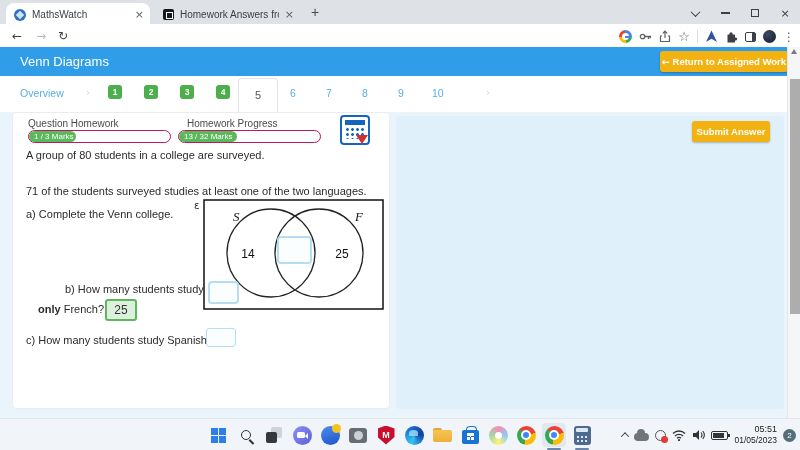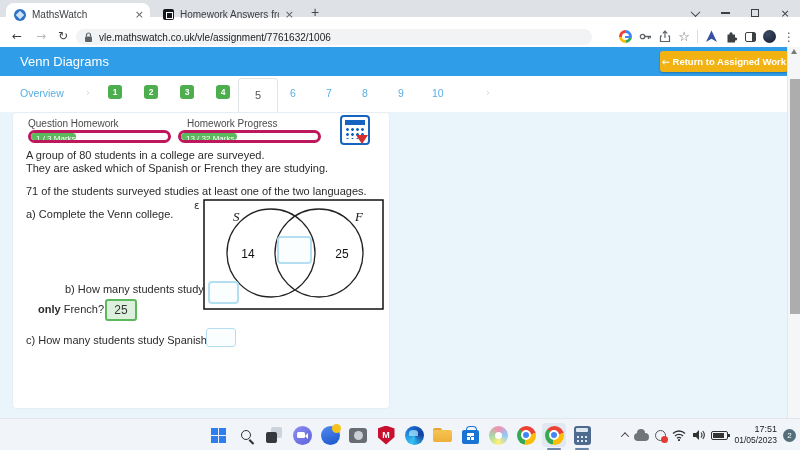--- a/index.html
+++ b/index.html
@@ -2,21 +2,21 @@
 <html><head>
 <meta charset="utf-8">
 <style>
   * { margin:0; padding:0; box-sizing:border-box; }
   html,body { width:800px; height:450px; overflow:hidden; }
   body { font-family:"Liberation Sans", sans-serif; background:#fff; position:relative; }
   .abs { position:absolute; }
   .glyph { font-family:"DejaVu Sans", sans-serif; }
 
   
-  .tabstrip { left:0; top:0; width:800px; height:17px; background:#dee1e6; }
+  .tabstrip { left:0; top:0; width:800px; height:24px; background:#dee1e6; }
   .btab { position:absolute; top:3px; height:23px; display:flex; align-items:center; padding:0 6px 0 8px; }
   .btab.active { background:#fff; border-radius:8px 8px 0 0; }
   .btab .title { font-size:10px; color:#3c4043; white-space:nowrap; overflow:hidden; }
   .tabclose { font-size:11px; color:#5f6368; margin-left:6px; cursor:default; }
   .fav-mw { width:12px; height:12px; border-radius:50%; background:#2f72c4; position:relative; margin-right:6px; flex:none;}
   .fav-mw::after { content:""; position:absolute; left:3px; top:3px; width:6px; height:6px; background:#cfe3f7; transform:rotate(45deg); }
   .fav-hw { width:11px; height:11px; border-radius:2px; background:#16181d; position:relative; margin-right:6px; flex:none;}
   .fav-hw::after { content:""; position:absolute; left:3px; top:3px; width:5px; height:5px; border:1.2px solid #fff; }
   .newtab { position:absolute; left:306px; top:4px; width:18px; height:18px; font-size:14px; color:#45494d; text-align:center; line-height:17px; }
   .winctl { position:absolute; top:0; height:26px; width:30px; display:flex; align-items:center; justify-content:center; color:#3c4043; font-size:11px; }
@@ -45,21 +45,21 @@
   .btn-yellow { background:#f2b212; color:#fff; border-radius:3px; text-align:center; box-shadow:0 1px 2px rgba(0,0,0,.25); }
   .returnbtn { position:absolute; left:660px; top:4px; width:128px; height:21px; font-size:9.5px; line-height:21px; font-weight:bold; }
   .tabnav { left:0; top:29px; width:800px; height:36px; background:#fff; }
   .navlink { position:absolute; top:11px; font-size:10.5px; color:#58b0e3; }
   .navchev { position:absolute; top:11px; font-size:10px; color:#ccd9e2; }
   .qbadge { position:absolute; top:9px; width:14px; height:14px; background:#4cae4c; border-radius:3px; color:#fff; font-size:8.5px; font-weight:bold; text-align:center; line-height:14px; }
   .activetab { position:absolute; left:238px; top:2px; width:40px; height:34px; background:#fff; border:1px solid #dfe5e8; border-bottom:none; border-radius:4px 4px 0 0; color:#555; font-size:11px; text-align:center; line-height:32px; }
 
   .card { left:12px; top:65px; width:378px; height:297px; background:#fff; border:1px solid #e6eef3; border-radius:4px; }
   .plabel { position:absolute; font-size:10px; color:#4a4a4a; }
-  .pbar { position:absolute; width:143px; height:13px; background:#fdfdfd; border:3px solid #be185d; border-radius:7px; overflow:hidden; }
+  .pbar { position:absolute; width:143px; height:13px; background:#fdfdfd; border:1px solid #be185d; border-radius:7px; overflow:hidden; }
   .pfill { height:100%; background:#5cb85c; border-radius:7px; color:#fff; font-size:8px; line-height:11px; padding-left:5px; white-space:nowrap; }
   .qtext { position:absolute; font-size:11px; color:#2b2b2b; white-space:nowrap; }
   .ansbox-green { position:absolute; border:2px solid #5cb85c; background:#ddf0dd; border-radius:3px; text-align:center; font-size:12px; color:#333; }
   .ansbox-blue { position:absolute; border:1.5px solid #b5def0; background:#fbfeff; border-radius:3px; }
 
   .calcicon { position:absolute; left:327px; top:2px; width:30px; height:30px; border:2.5px solid #1565c0; border-radius:4px; background:#fff; }
   .calcicon .scr { position:absolute; left:3px; top:3px; right:3px; height:5px; background:#1565c0; }
   .calcicon .dots { position:absolute; left:3px; top:10px; width:19px; height:12px;
       background:radial-gradient(circle, #1565c0 1.3px, transparent 1.5px); background-size:5px 5px; }
   .calcicon .arr { position:absolute; right:0px; bottom:-1px; width:0; height:0; border-left:6px solid transparent; border-right:6px solid transparent; border-top:9px solid #d32f2f; }
@@ -151,27 +151,20 @@
   <div class="winctl" style="right:30px;">
       <span class="max-box"></span>
     </div>
   <div class="winctl glyph" style="right:0;">×</div>
 </div>
 
 <div class="abs toolbar">
   <span class="navg glyph" style="left:12px;">←</span>
   <span class="navg glyph" style="left:36px; color:#b6babf;">→</span>
   <span class="navg glyph" style="left:58px;">↻</span>
-  <div class="urlbar">
-    <svg width="9" height="11" viewBox="0 0 9 11">
-      <rect x="1" y="4.5" width="7" height="5.5" rx="1" fill="#5f6368"></rect>
-      <path d="M2.5 4.5 V3 a2 2 0 0 1 4 0 V4.5" fill="none" stroke="#5f6368" stroke-width="1.2"></path>
-    </svg>
-    <span class="urltext">vle.mathswatch.co.uk/vle/assignment/7761632/1006</span>
-  </div>
   <div class="tb-icons">
     <span class="gicon"></span>
     <svg width="13" height="13" viewBox="0 0 13 13">
       <circle cx="3.5" cy="6.5" r="2.2" fill="none" stroke="#5f6368" stroke-width="1.3"></circle>
       <path d="M5.7 6.5 H12 M9.5 6.5 V9 M11.3 6.5 V8.2" stroke="#5f6368" stroke-width="1.3" fill="none"></path>
     </svg>
     <svg width="12" height="13" viewBox="0 0 12 13">
       <path d="M3 6 H1.5 V11.5 H10.5 V6 H9" fill="none" stroke="#5f6368" stroke-width="1.2"></path>
       <path d="M6 8 V1.5 M3.8 3.3 L6 1.1 L8.2 3.3" fill="none" stroke="#5f6368" stroke-width="1.2"></path>
     </svg>
@@ -221,21 +214,20 @@
     <div class="pbar" style="left:165px; top:17px;">
       <div class="pfill" style="width: 41%;">13 / 32 Marks</div>
     </div>
     <div class="calcicon">
       <span class="scr"></span>
         <span class="dots"></span>
         <span class="arr"></span>
     </div>
 
     <span class="qtext" style="left:13px; top:36px;">A group of 80 students in a college are surveyed.</span>
-    <span class="qtext" style="left:13px; top:49px;">They are asked which of Spanish or French they are studying.</span>
     <span class="qtext" style="left:13px; top:72px;">71 of the students surveyed studies at least one of the two languages.</span>
     <span class="qtext" style="left:13px; top:95px;">a) Complete the Venn college.</span>
 
     <svg class="abs" style="left:180px; top:84px;" width="194" height="116" viewBox="0 0 194 116">
       <text x="1" y="12" font-size="10" fill="#222" font-family="DejaVu Sans">ε</text>
       <rect x="11" y="3" width="179" height="109" fill="#fff" stroke="#111" stroke-width="1.5"></rect>
       <circle cx="78" cy="56" r="44" fill="none" stroke="#222" stroke-width="1.3"></circle>
       <circle cx="126" cy="56" r="44" fill="none" stroke="#222" stroke-width="1.3"></circle>
       <text x="40" y="24" font-size="13" font-style="italic" font-family="Liberation Serif, serif" fill="#111">S</text>
       <text x="162" y="24" font-size="13" font-style="italic" font-family="Liberation Serif, serif" fill="#111">F</text>
@@ -248,20 +240,23 @@
     </svg>
 
     <span class="qtext" style="left:13px; top:170px;padding-left:39px;">b) How many students study</span>
     <span class="qtext" style="left:25px; top:190px;"><b>only</b><span> French?</span></span>
     <div class="ansbox-green" style="left:92px; top:186px; width:32px; height:22px; line-height:19px;">25</div>
 
     <span class="qtext" style="left:13px; top:221px;">c) How many students study Spanish?</span>
     <div class="ansbox-blue" style="left:193px; top:215px; width:30px; height:19px; text-align:center; font-size:12px; line-height:17px;"></div>
   </div>
 
+  <div class="abs rightpanel">
+    <div class="btn-yellow submitbtn">Submit Answer</div>
+  </div>
 
   <div class="abs scrollbar">
     <span class="sarrow"></span>
     <span class="sthumb"></span>
   </div>
 </div>
 
 <div class="abs taskbar">
   <div class="weather">
     <span class="sunicon"></span>
@@ -330,18 +325,18 @@
     <svg width="14" height="11" viewBox="0 0 14 11">
       <path d="M1 3.5 a8.5 8.5 0 0 1 12 0 M3 6 a5.6 5.6 0 0 1 8 0 M5 8.3 a2.8 2.8 0 0 1 4 0" fill="none" stroke="#333" stroke-width="1.3"></path>
       <circle cx="7" cy="10" r="1.1" fill="#333"></circle>
     </svg>
     <svg width="13" height="12" viewBox="0 0 13 12">
       <polygon points="1,4 4,4 7,1 7,11 4,8 1,8" fill="#333"></polygon>
       <path d="M9 3.5 a4 4 0 0 1 0 5 M10.8 2 a6.5 6.5 0 0 1 0 8" fill="none" stroke="#333" stroke-width="1.1"></path>
     </svg>
     <span class="batt"></span>
     <span class="clockblk">
-      <div>17:51</div>
+      <div>05:51</div>
       <div class="d">01/05/2023</div>
     </span>
     <span class="tbadge">2</span>
   </div>
 </div>
 
 </body></html>

